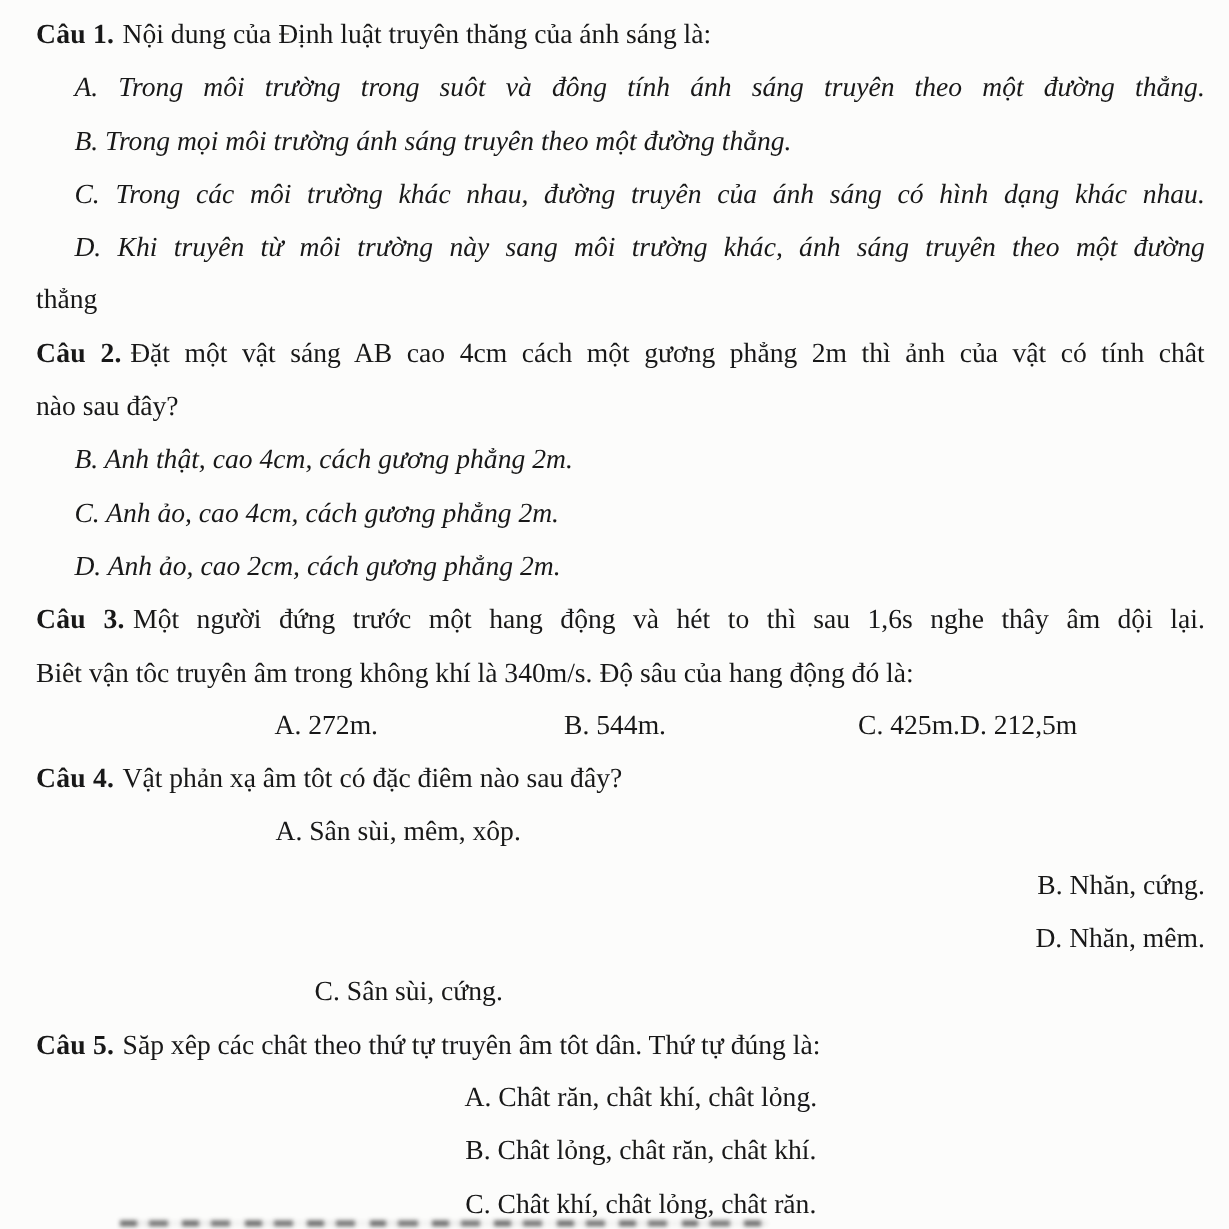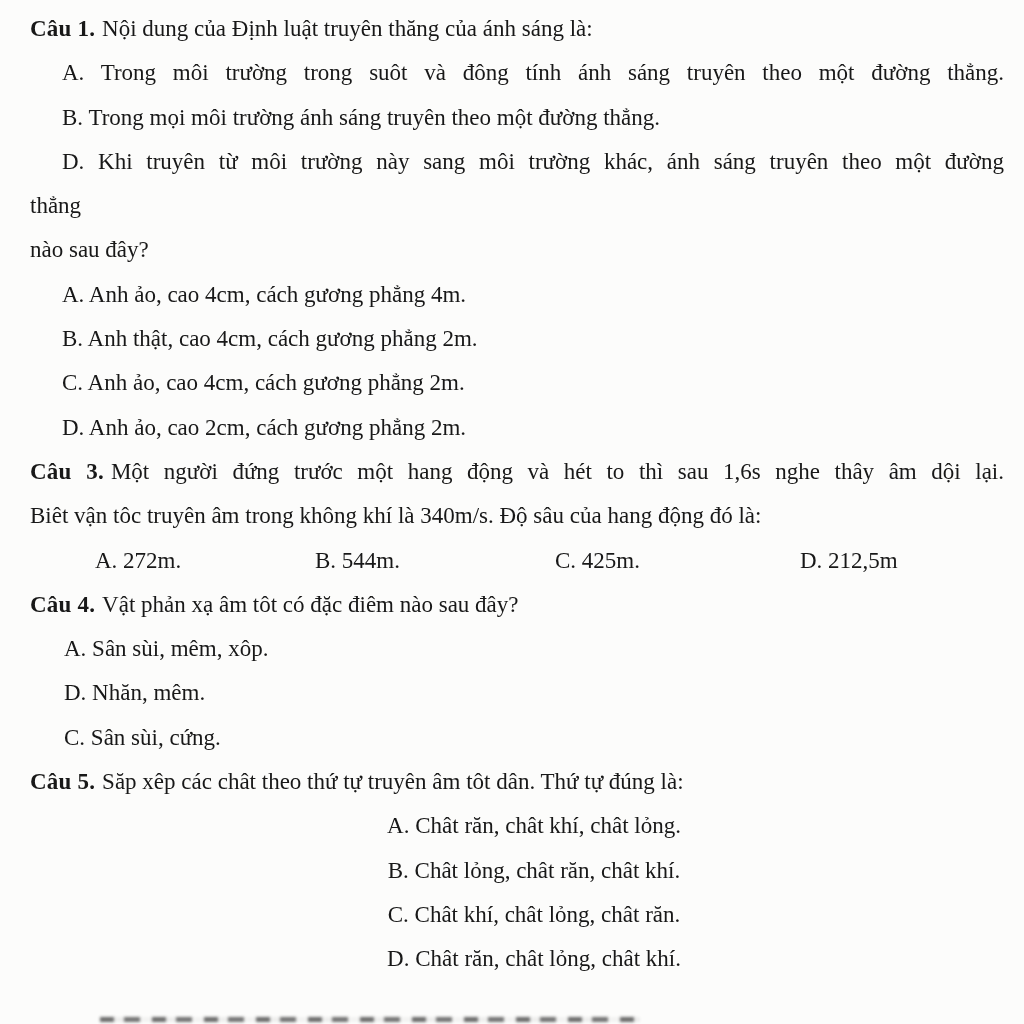--- a/index.html
+++ b/index.html
@@ -19,23 +19,23 @@
   .line { line-height:var(--lh); white-space:nowrap; }
   
   .jline {
     white-space:normal;
     text-align:justify;
     height:var(--lh);
     overflow:hidden;
   }
   .jline::after { content:""; display:inline-block; width:100%; }
   .qlabel { font-weight:bold; margin-right:7px; letter-spacing:0.2px; }
-  .opt  { padding-left:32px; }
+  .opt  { padding-left:32px;font-style:italic; }
   .opt5 { padding-left:34px;text-align:center; }
-  .optrow { display:flex; }
+  .optrow { display:flex;text-align:right; }
   .optrow .cell { display:inline-block; }
   .r3 { padding-left:65px; }
   .r3 .c-a { width:220px; }
   .r3 .c-b { width:240px; }
   .r3 .c-c { width:245px; }
   .r4 { padding-left:34px;flex-direction:column; }
   .r4 .c1a { width:370px; }
   .r4 .c1b { width:355px; }
   
   .cutoff {
@@ -50,45 +50,49 @@
 </head>
 <body>
 
 <div class="doc">
 
   <div class="line">
     <span class="qlabel">Câu 1.</span><span>Nội dung của Định luật truyên thăng của ánh sáng là:</span>
   </div>
   <div class="line jline opt"><span>A. Trong môi trường trong suôt và đông tính ánh sáng truyên theo một đường thẳng.</span></div>
   <div class="line opt"><span>B. Trong mọi môi trường ánh sáng truyên theo một đường thẳng.</span></div>
+  <div class="line jline opt"><span>C. Trong các môi trường khác nhau, đường truyên của ánh sáng có hình dạng khác nhau.</span></div>
   <div class="line jline opt"><span>D. Khi truyên từ môi trường này sang môi trường khác, ánh sáng truyên theo một đường</span></div>
   <div class="line"><span>thẳng</span></div>
 
+  <div class="line jline">
+    <span class="qlabel">Câu 2.</span><span>Đặt một vật sáng AB cao 4cm cách một gương phẳng 2m thì ảnh của vật có tính chât</span>
+  </div>
   <div class="line"><span>nào sau đây?</span></div>
-  <div class="line opt"><span>A. Anh ảo, cao 4cm, cách gương phẳng 4m.</span></div>
   <div class="line opt"><span>B. Anh thật, cao 4cm, cách gương phẳng 2m.</span></div>
   <div class="line opt"><span>C. Anh ảo, cao 4cm, cách gương phẳng 2m.</span></div>
   <div class="line opt"><span>D. Anh ảo, cao 2cm, cách gương phẳng 2m.</span></div>
 
   <div class="line jline">
     <span class="qlabel">Câu 3.</span><span>Một người đứng trước một hang động và hét to thì sau 1,6s nghe thây âm dội lại.</span>
   </div>
   <div class="line"><span>Biêt vận tôc truyên âm trong không khí là 340m/s. Độ sâu của hang động đó là:</span></div>
   <div class="line optrow r3">
     <span class="cell c-a">A. 272m.</span>
     <span class="cell c-b">B. 544m.</span>
     <span class="cell c-c">C. 425m.</span>
     <span class="cell">D. 212,5m</span>
   </div>
 
   <div class="line">
     <span class="qlabel">Câu 4.</span><span>Vật phản xạ âm tôt có đặc điêm nào sau đây?</span>
   </div>
   <div class="line optrow r4">
     <span class="cell c1a">A. Sân sùi, mêm, xôp.</span>
+    <span class="cell">B. Nhăn, cứng.</span>
   </div>
   <div class="line optrow r4">
     <span class="cell">D. Nhăn, mêm.</span>
     <span class="cell c1b">C. Sân sùi, cứng.</span>
   </div>
 
   <div class="line">
     <span class="qlabel">Câu 5.</span><span>Săp xêp các chât theo thứ tự truyên âm tôt dân. Thứ tự đúng là:</span>
   </div>
   <div class="line opt5"><span>A. Chât răn, chât khí, chât lỏng.</span></div>

